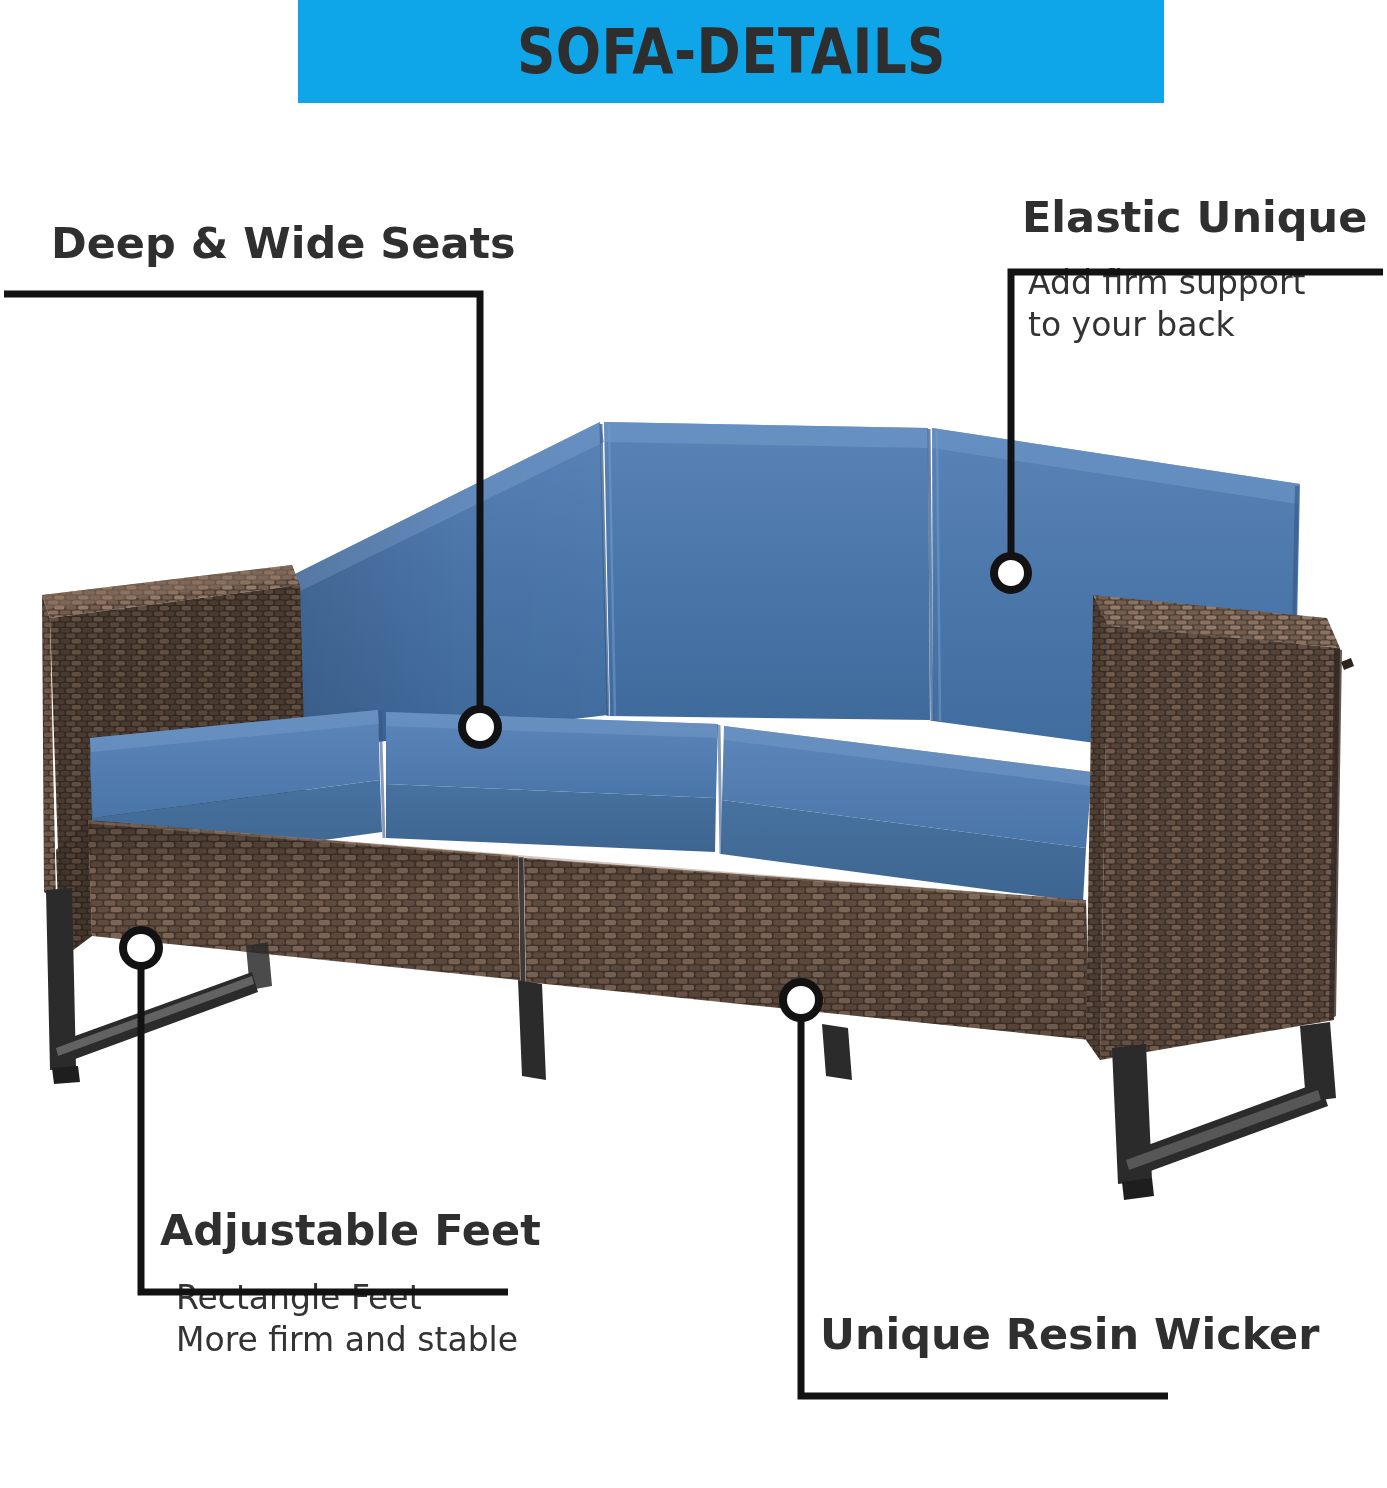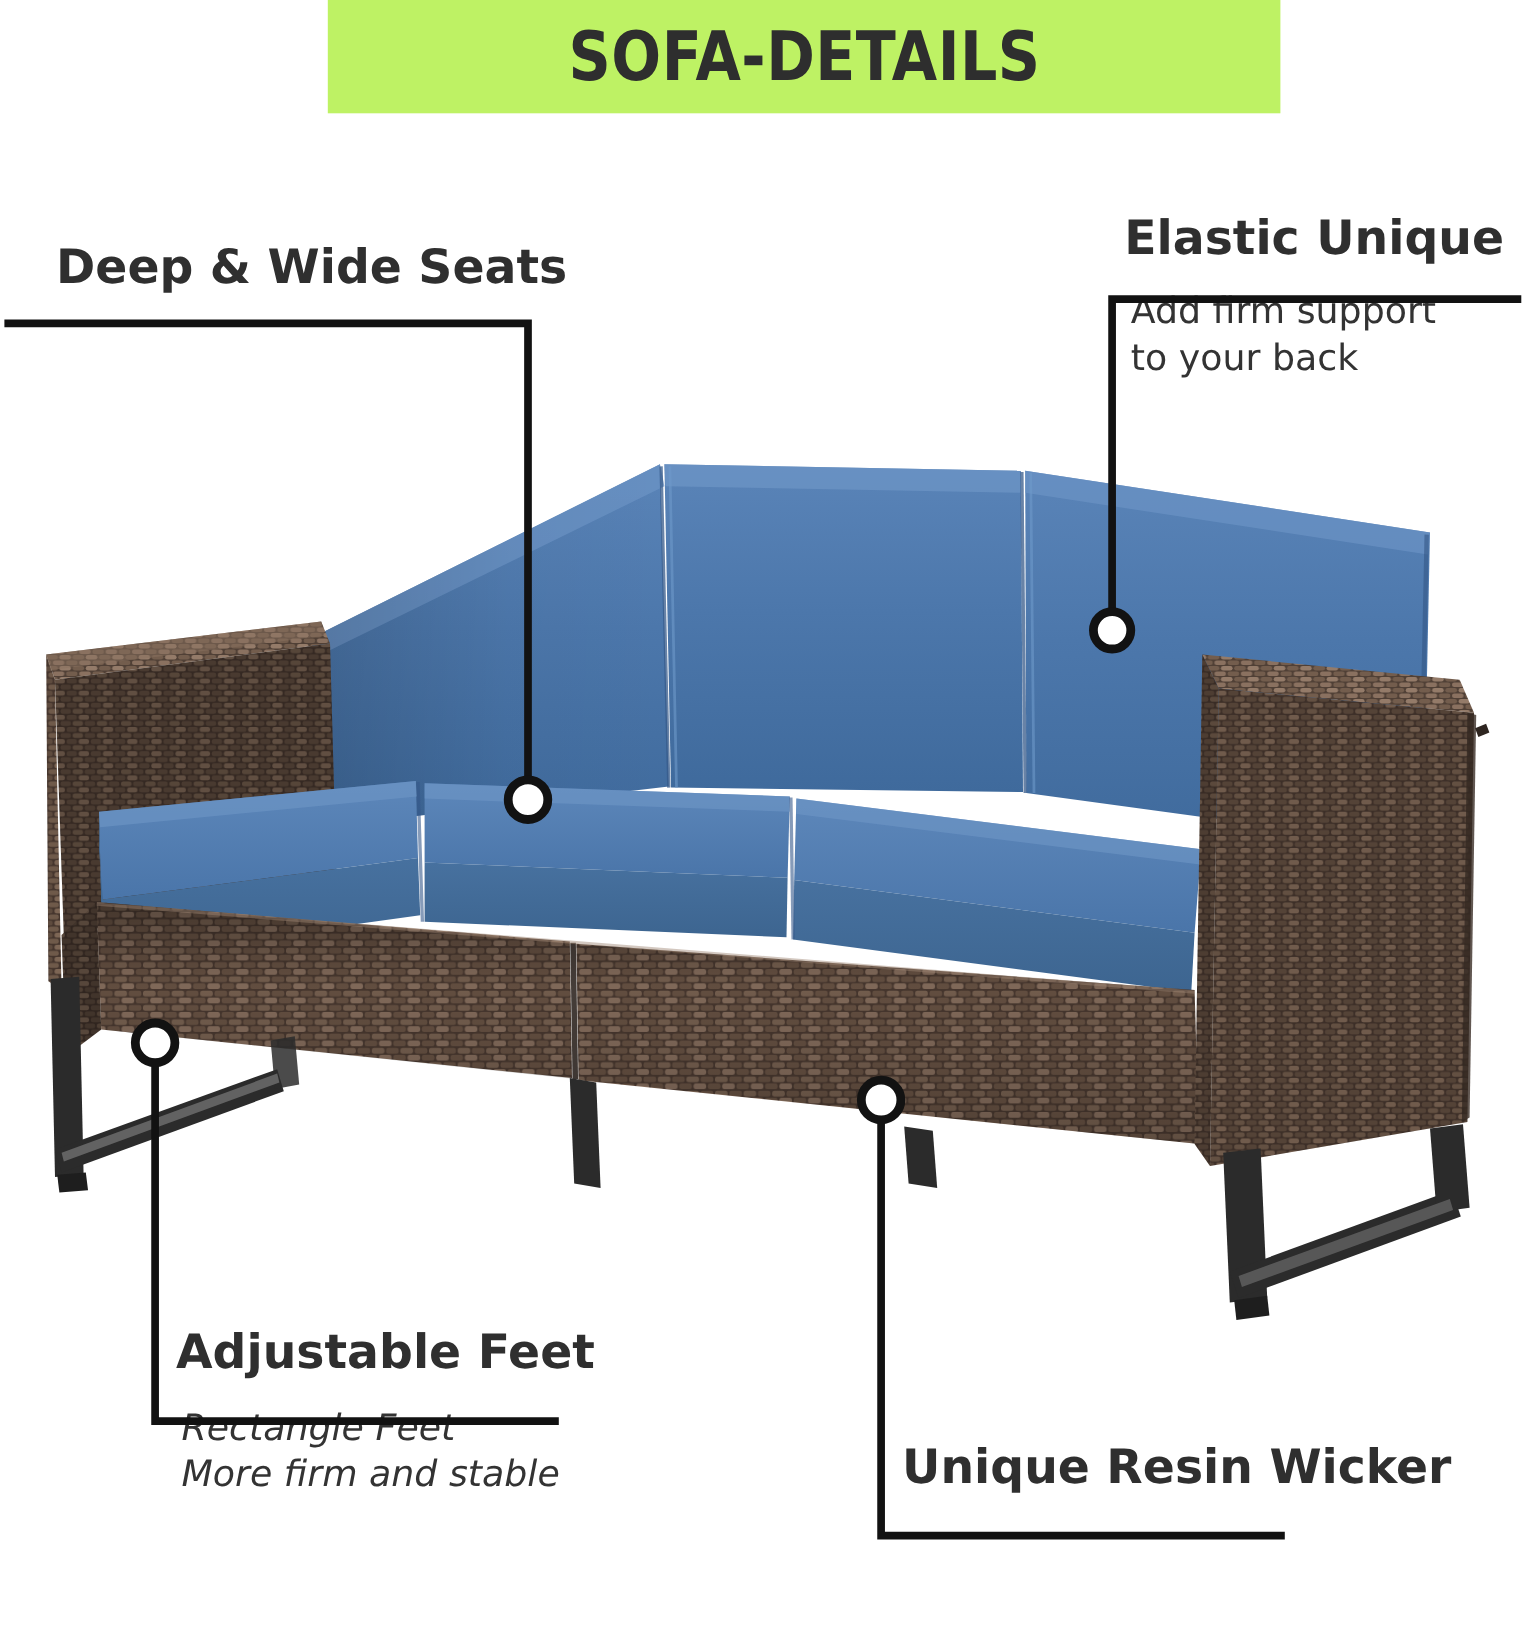--- a/index.html
+++ b/index.html
@@ -16,21 +16,21 @@
     color: #2e2e2e;
   }
 
   
   #title-banner {
     position: absolute;
     left: 298px;
     top: 0px;
     width: 866px;
     height: 103px;
-    background: #bef264;
+    background: #0ea5e9;
     display: flex;
     align-items: center;
     justify-content: center;
   }
   #title-banner .title-text {
     font-family: "DejaVu Sans", "Liberation Sans", sans-serif;
     font-weight: bold;
     font-size: 62px;
     letter-spacing: 0.5px;
     color: #2e2e2e;
@@ -61,21 +61,21 @@
   #callout-deep-wide-seats .c-head { margin-left: 6px; }
   #callout-deep-wide-seats .c-body { margin-top: 23px; margin-left: 8px; }
 
   
   #callout-elastic-pillow { left: 1022px; top: 196px; }
   #callout-elastic-pillow .c-head { }
   #callout-elastic-pillow .c-body { margin-top: 22px; margin-left: 6px; }
 
   
   #callout-adjustable-feet { left: 160px; top: 1209px; }
-  #callout-adjustable-feet .c-body { margin-top: 24px; margin-left: 5px; font-style: italic; }
+  #callout-adjustable-feet .c-body { margin-top: 24px; margin-left: 16px; }
 
   
   #callout-unique-resin-wicker { left: 820px; top: 1313px; }
   #callout-unique-resin-wicker .c-body { margin-top: 36px; margin-left: 4px; }
 
   
   #leader-lines {
     position: absolute;
     left: 0; top: 0;
     width: 1387px; height: 1488px;

